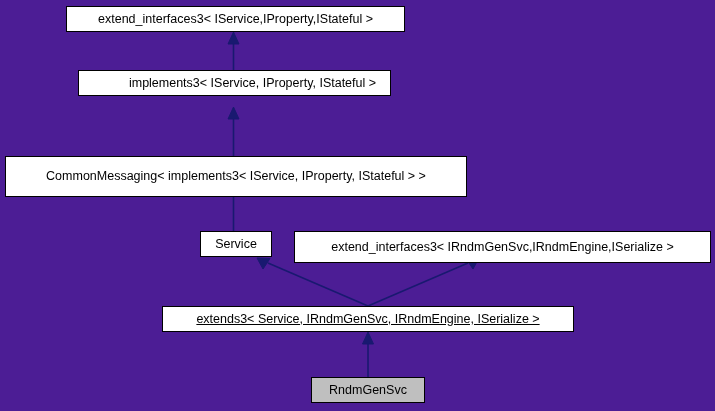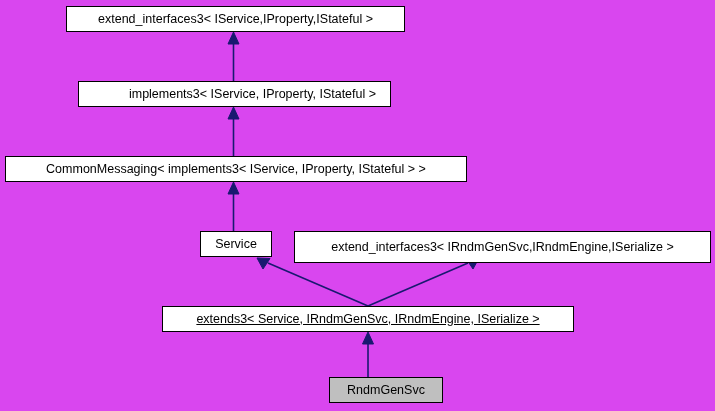--- a/index.html
+++ b/index.html
@@ -7,21 +7,21 @@
     padding: 0;
     background: #ffffff;
   }
   body {
     font-family: "Liberation Sans", sans-serif;
   }
   #diagram-root {
     position: relative;
     width: 715px;
     height: 411px;
-    background: #d946ef;
+    background: #4c1d95;
     overflow: hidden;
   }
   #edge-layer {
     position: absolute;
     left: 0;
     top: 0;
     width: 715px;
     height: 411px;
     pointer-events: none;
   }
@@ -38,21 +38,20 @@
     line-height: 1;
     color: #000000;
     letter-spacing: 0px;
   }
   .uml-node .node-label {
     display: block;
     padding: 0 8px;
   }
   .uml-node.highlight {
     background: #bfbfbf;
-    margin-left: 18px;
   }
 </style>
 </head>
 <body>
 
 <div id="diagram-root">
   <svg id="edge-layer" width="715" height="411" viewBox="0 0 715 411">
       <g>
         <path d="M 233.5 81 L 233.5 44" stroke="#191970" stroke-width="1.6" fill="none"></path>
         <polygon points="233.5,32 228,44 239,44" fill="#191970" stroke="#191970" stroke-width="1"></polygon>
@@ -75,24 +74,24 @@
       </g>
       <g>
         <path d="M 368 377 L 368 344" stroke="#191970" stroke-width="1.6" fill="none"></path>
         <polygon points="368,332 362.5,344 373.5,344" fill="#191970" stroke="#191970" stroke-width="1"></polygon>
       </g>
     </svg>
   <div id="node-layer">
       <div class="uml-node" style="left: 66px; top: 6px; width: 339px; height: 26px;">
         <span class="node-label">extend_interfaces3&lt; IService,IProperty,IStateful &gt;</span>
       </div>
-      <div class="uml-node" style="left: 78px; top: 81px; width: 313px; height: 26px; padding-left: 36px;">
+      <div class="uml-node" style="left: 78px; top: 70px; width: 313px; height: 26px; padding-left: 36px;">
         <span class="node-label">implements3&lt; IService, IProperty, IStateful &gt;</span>
       </div>
-      <div class="uml-node" style="left: 5px; top: 156px; width: 462px; height: 26px;">
+      <div class="uml-node" style="left: 5px; top: 156px; width: 462px; height: 41px;">
         <span class="node-label">CommonMessaging&lt; implements3&lt; IService, IProperty, IStateful &gt; &gt;</span>
       </div>
       <div class="uml-node" style="left: 200px; top: 231px; width: 72px; height: 26px;">
         <span class="node-label">Service</span>
       </div>
       <div class="uml-node" style="left: 294px; top: 231px; width: 417px; height: 32px;">
         <span class="node-label">extend_interfaces3&lt; IRndmGenSvc,IRndmEngine,ISerialize &gt;</span>
       </div>
       <div class="uml-node" style="left: 162px; top: 306px; width: 412px; height: 26px; text-decoration: underline;">
         <span class="node-label">extends3&lt; Service, IRndmGenSvc, IRndmEngine, ISerialize &gt;</span>

